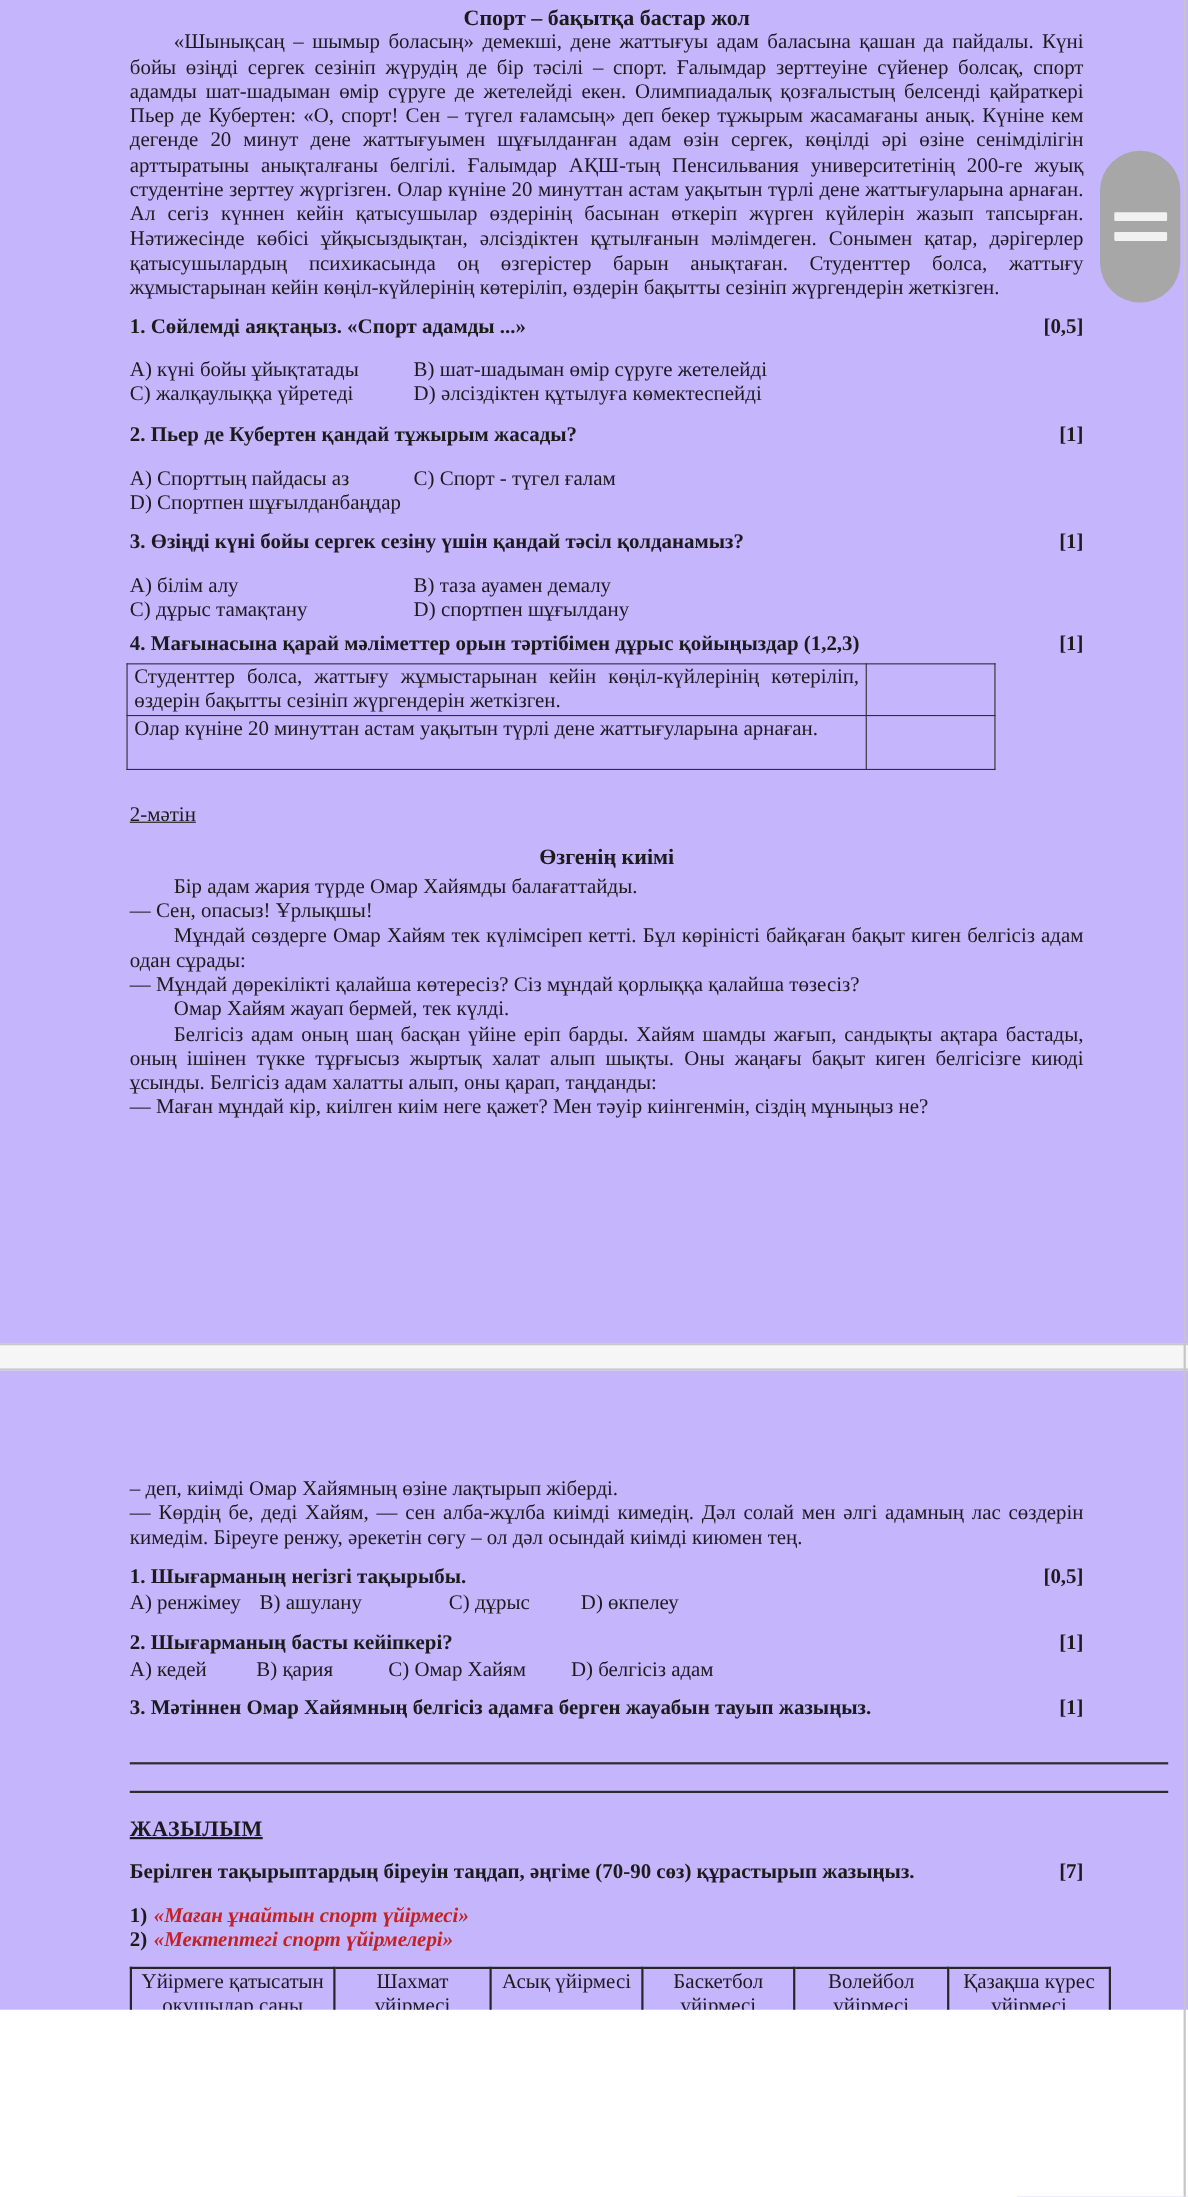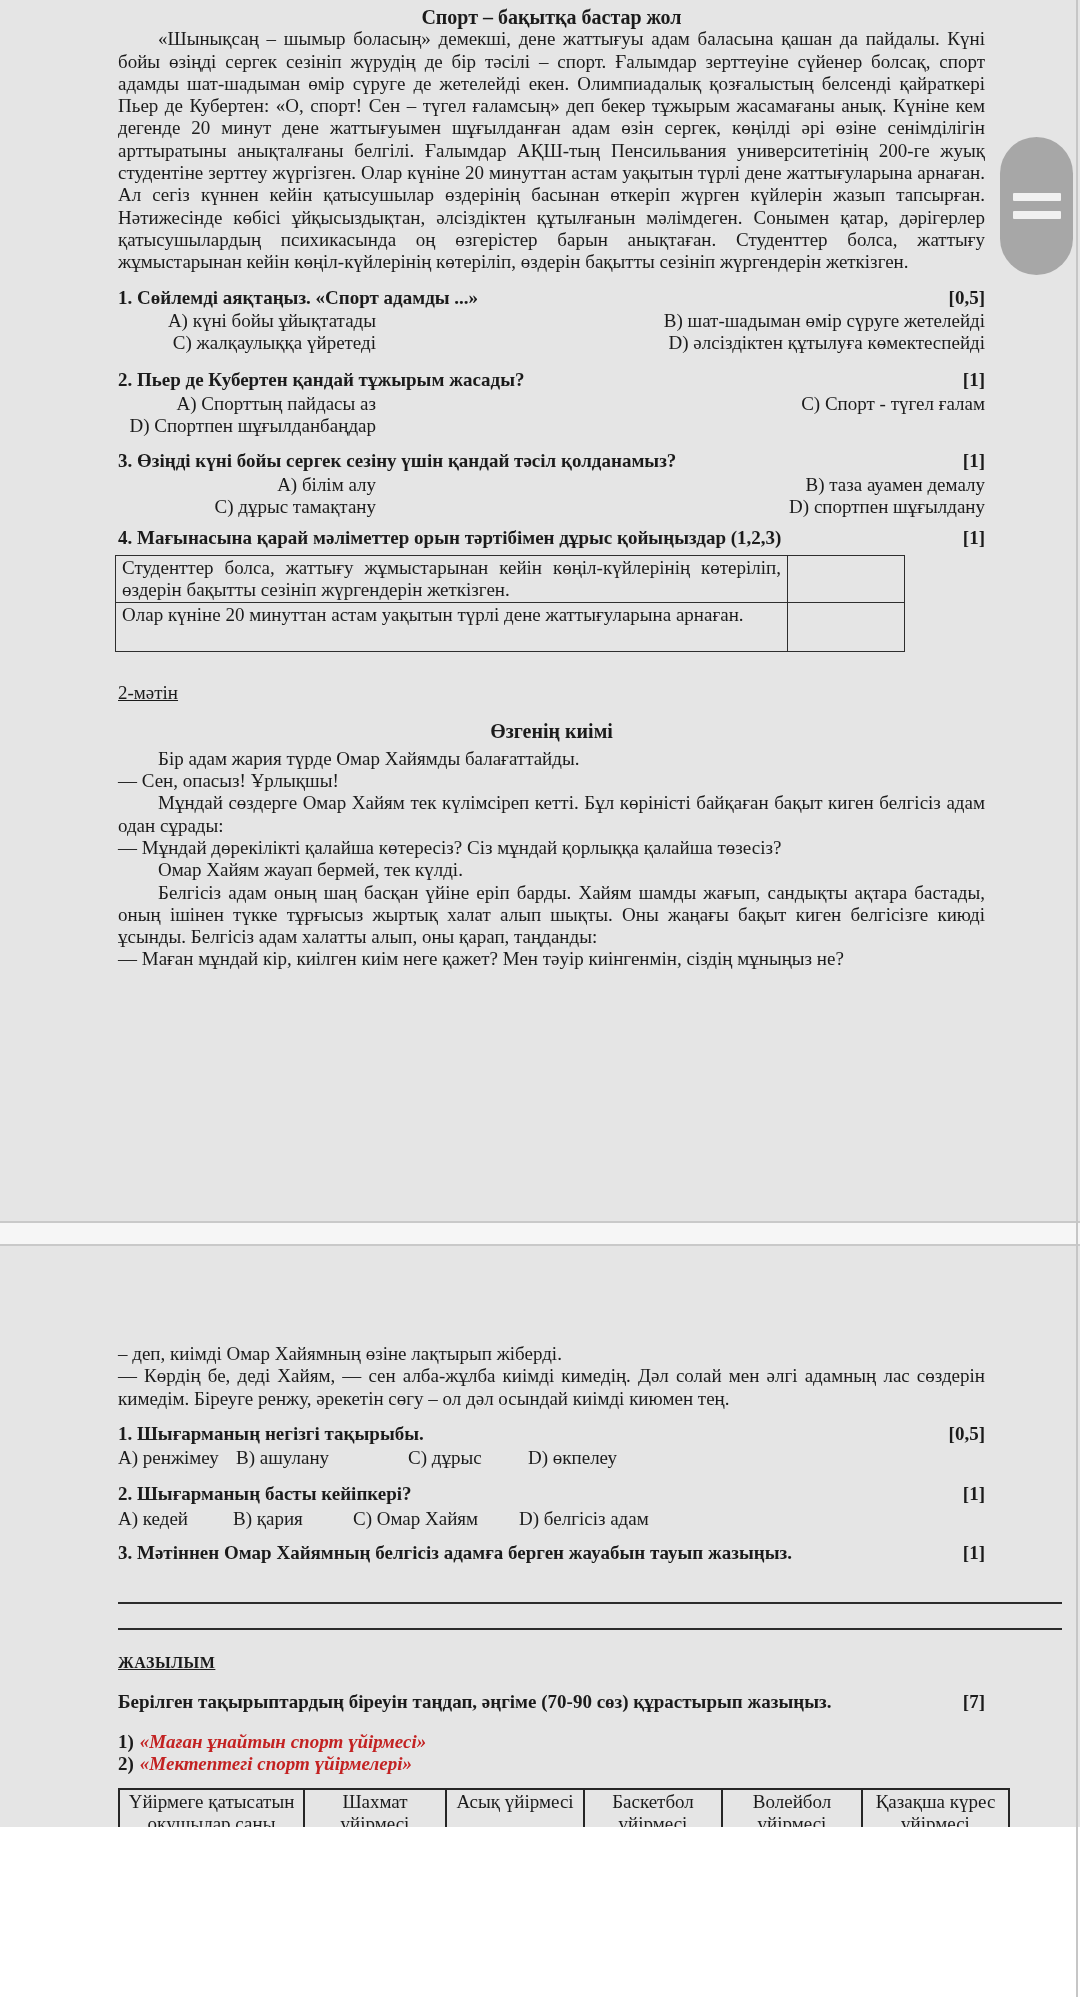--- a/index.html
+++ b/index.html
@@ -6,42 +6,42 @@
   body {
     width:1080px; height:1997px;
     background:#ffffff;
     overflow:hidden;
     position:relative;
     font-family:"Liberation Serif","DejaVu Serif",serif;
     color:#1b1b1b;
   }
   .page {
     position:relative;
-    background:#e5e5e5;
+    background:#c4b5fd;
     box-sizing:border-box;
     padding-left:118px; padding-right:95px;
     font-size:19px; line-height:22.3px;
   }
   #page1 { height:1221px; overflow:hidden; padding-top:6px; }
   #page-gap {
     height:25px; box-sizing:border-box;
     background:#f6f6f6;
     border-top:2px solid #c9c9c9;
     border-bottom:2px solid #c9c9c9;
   }
   #page2 { height:581px; overflow:hidden; padding-top:97px; }
 
   .title { text-align:center; font-weight:bold; font-size:20px; margin:0; }
   .jp { text-align:justify; margin:0; }
   .ind { text-indent:40px; }
 
   .q { margin-top:13px; }
   .q-head { display:flex; justify-content:space-between; font-weight:bold; }
   .q-mark { font-weight:bold; white-space:nowrap; margin-left:20px; }
-  .opts-2col { display:grid; grid-template-columns:258px 1fr; margin-top:1px;text-align:right; }
+  .opts-2col { display:grid; grid-template-columns:258px 1fr; margin-top:17px; }
   .opts-2col span { display:block; }
 
   .order-table {
     border-collapse:collapse; table-layout:fixed;
     width:790px; margin-top:5px; margin-left:-3px;
   }
   .order-table td {
     border:1.5px solid #2e2e2e;
     padding:1px 6px; text-align:justify; vertical-align:top;
     font-size:19px; line-height:22.3px;
@@ -53,21 +53,21 @@
   .story-title { text-align:center; font-weight:bold; font-size:20px; margin:16px 0 0 0; }
   .story-block { margin-top:5px; }
 
   .opts-row1 { display:grid; grid-template-columns:118px 172px 120px auto; margin-top:2px; }
   .opts-row2 { display:grid; grid-template-columns:115px 120px 166px auto; margin-top:2px; }
 
   .blank-lines { margin-top:14px; }
   .blank-line { height:24px; width:944px; border-bottom:2px solid #2c2c2c; }
 
   .writing-head {
-    margin-top:22px; font-weight:bold; font-size:16px;
+    margin-top:22px; font-weight:bold; font-size:20px;
     text-decoration:underline; letter-spacing:0.5px;
   }
   .instr { display:flex; justify-content:space-between; font-weight:bold; margin-top:16px; }
 
   .topics { margin-top:18px; }
   .topic { font-weight:bold; }
   .t-red { color:#c32222; font-style:italic; margin-left:6px; }
   .topic3 { margin-top:24px; }
 
   .clubs-table {

